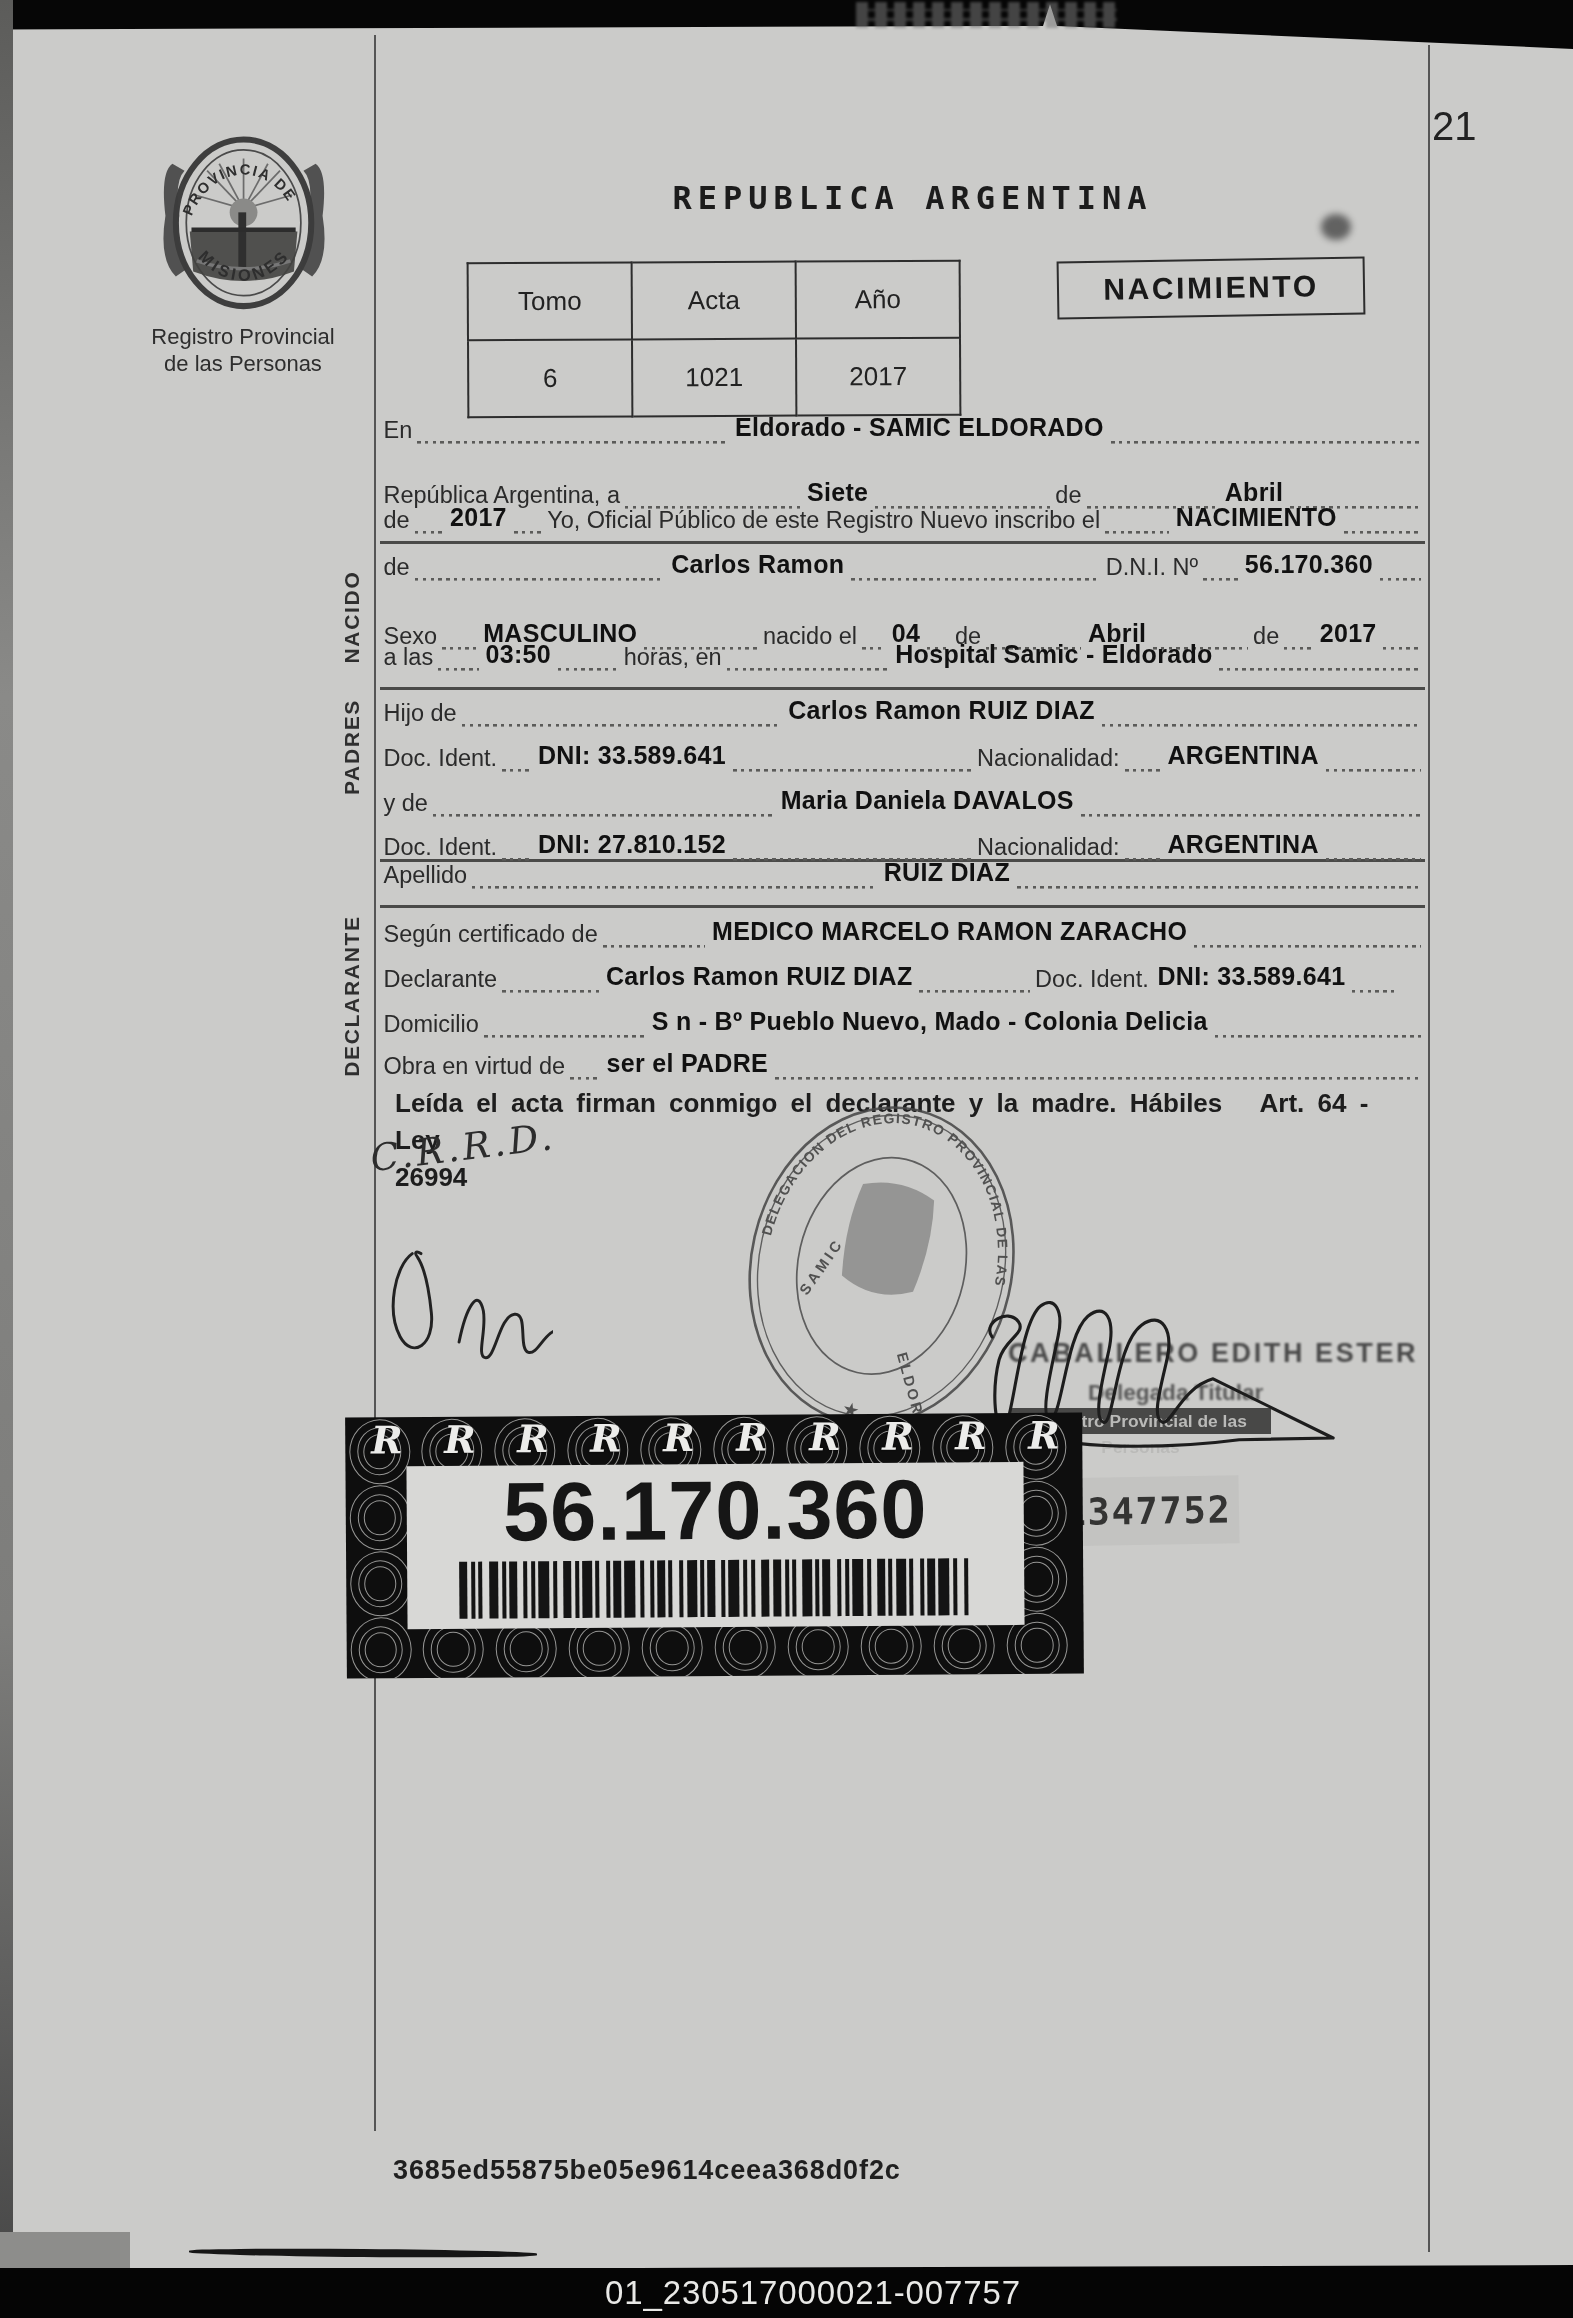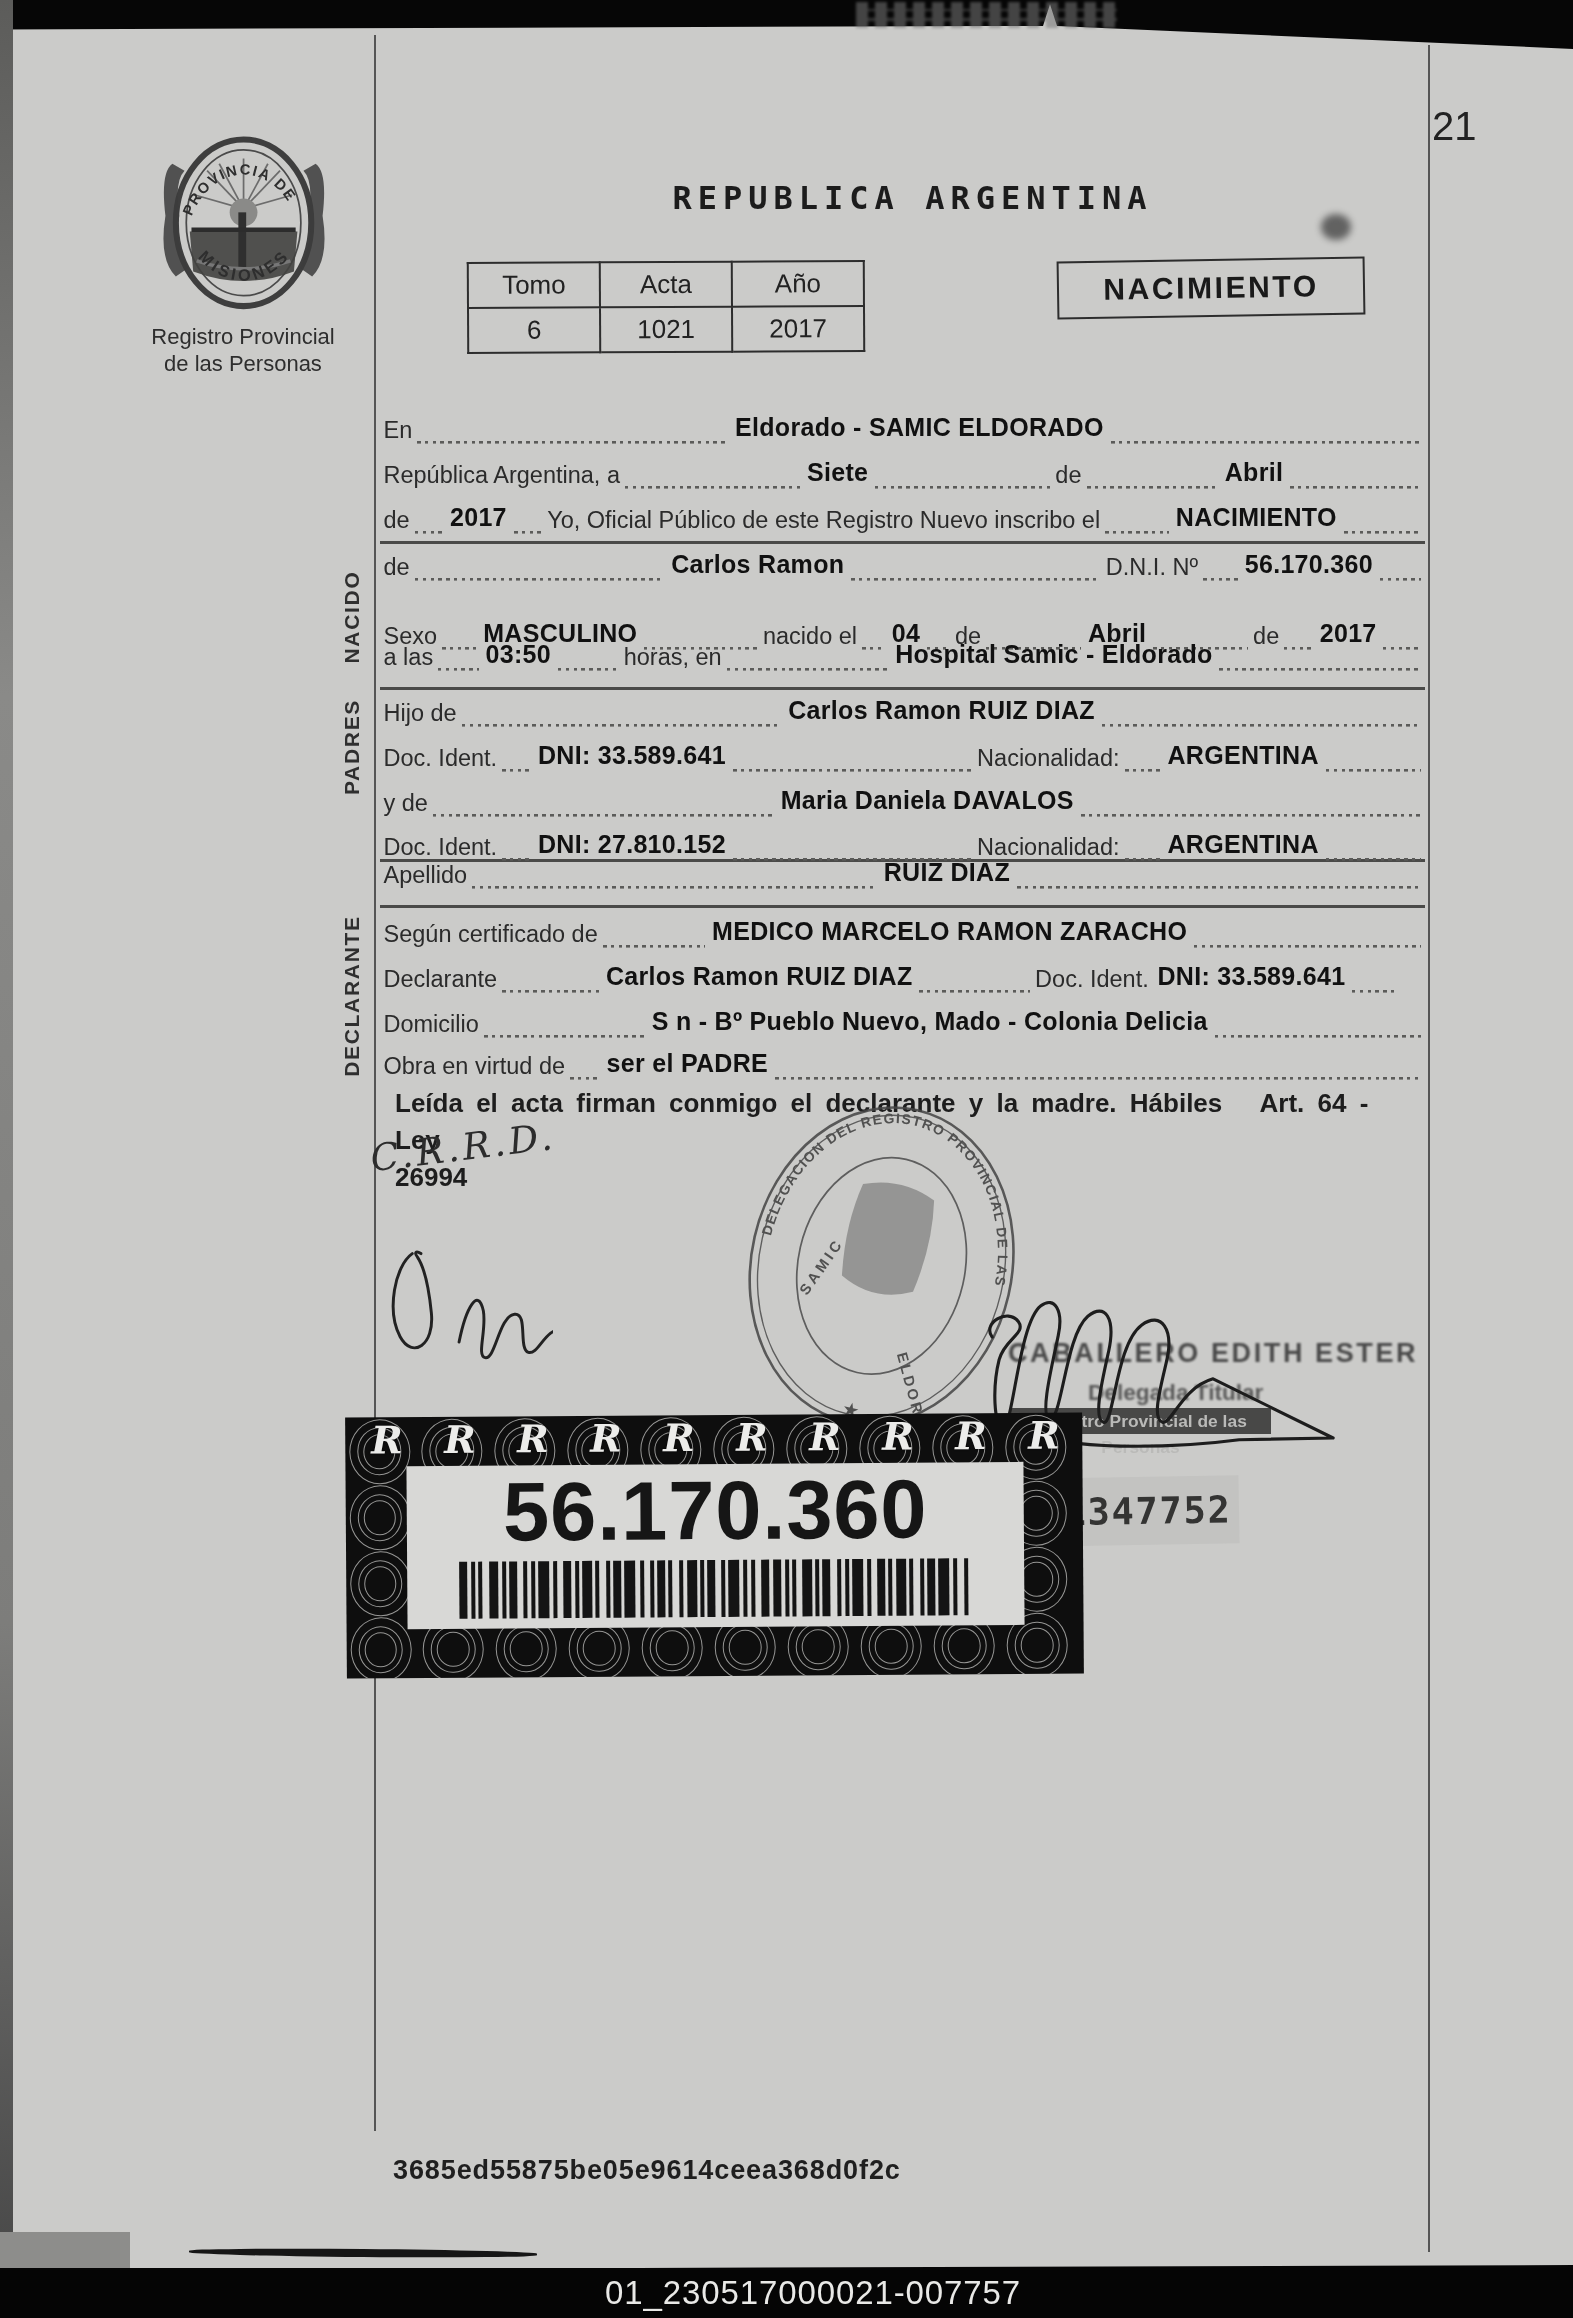--- a/index.html
+++ b/index.html
@@ -24,21 +24,21 @@
      font-size:22px;color:#2e2e2e;line-height:27px;}
   
   #title{position:absolute;left:452px;top:179px;width:921px;text-align:center;z-index:4;
      font-family:"DejaVu Sans Mono",monospace;font-weight:bold;font-size:32px;letter-spacing:6px;color:#1c1c1c;}
   
   #pagenum{position:absolute;left:1432px;top:104px;z-index:4;font-size:40px;color:#222;}
   
   #ttable{position:absolute;left:467px;top:261px;z-index:4;border-collapse:collapse;
      transform:rotate(-.3deg);}
   #ttable td{border:2.6px solid #2d2d2d;text-align:center;font-size:26px;color:#222;
-     width:130px;height:43px;padding:0;}
+     width:130px;height:43px;padding:16px;}
   
   #recbox{position:absolute;left:1057px;top:259px;width:304px;height:54px;z-index:4;
      border:2.6px solid #2d2d2d;display:flex;align-items:center;justify-content:center;
      transform:rotate(-.9deg);font-size:30px;letter-spacing:2.6px;color:#1a1a1a;font-weight:600;}
   
   .row{position:absolute;left:380px;width:1043px;height:42px;display:flex;align-items:flex-end;z-index:4;}
   .lbl{font-size:23.5px;color:#2b2b2b;padding:0 3.5px 5.2px 3.5px;white-space:nowrap;}
   .val{font-size:25px;font-weight:bold;color:#111;letter-spacing:0.3px;padding:0 5.2px 7px 5.2px;white-space:nowrap;}
   .dots{align-self:stretch;margin:0 1.7px;
      background:repeating-linear-gradient(90deg,#5b5b59 0 3.5px,transparent 3.5px 7.8px) left bottom/100% 2.6px no-repeat;
@@ -165,21 +165,21 @@
     </table>
 
   <div id="recbox">NACIMIENTO</div>
 
   <div class="row" style="top:407px;">
     <span class="lbl">En</span>
     <span class="dots" style="flex:2.6"></span>
     <span class="val">Eldorado - SAMIC ELDORADO</span>
     <span class="dots" style="flex:2.6"></span>
   </div>
-  <div class="row" style="top:452px;">
+  <div class="row" style="top:472px;">
     <span class="lbl">República Argentina, a</span>
     <span class="dots" style="flex:1.6"></span>
     <span class="val">Siete</span>
     <span class="dots" style="flex:1.6"></span>
     <span class="lbl">de</span>
     <span class="dots" style="flex:1.2"></span>
     <span class="val">Abril</span>
     <span class="dots" style="flex:1.2"></span>
   </div>
   <div class="row" style="top:497px;">

